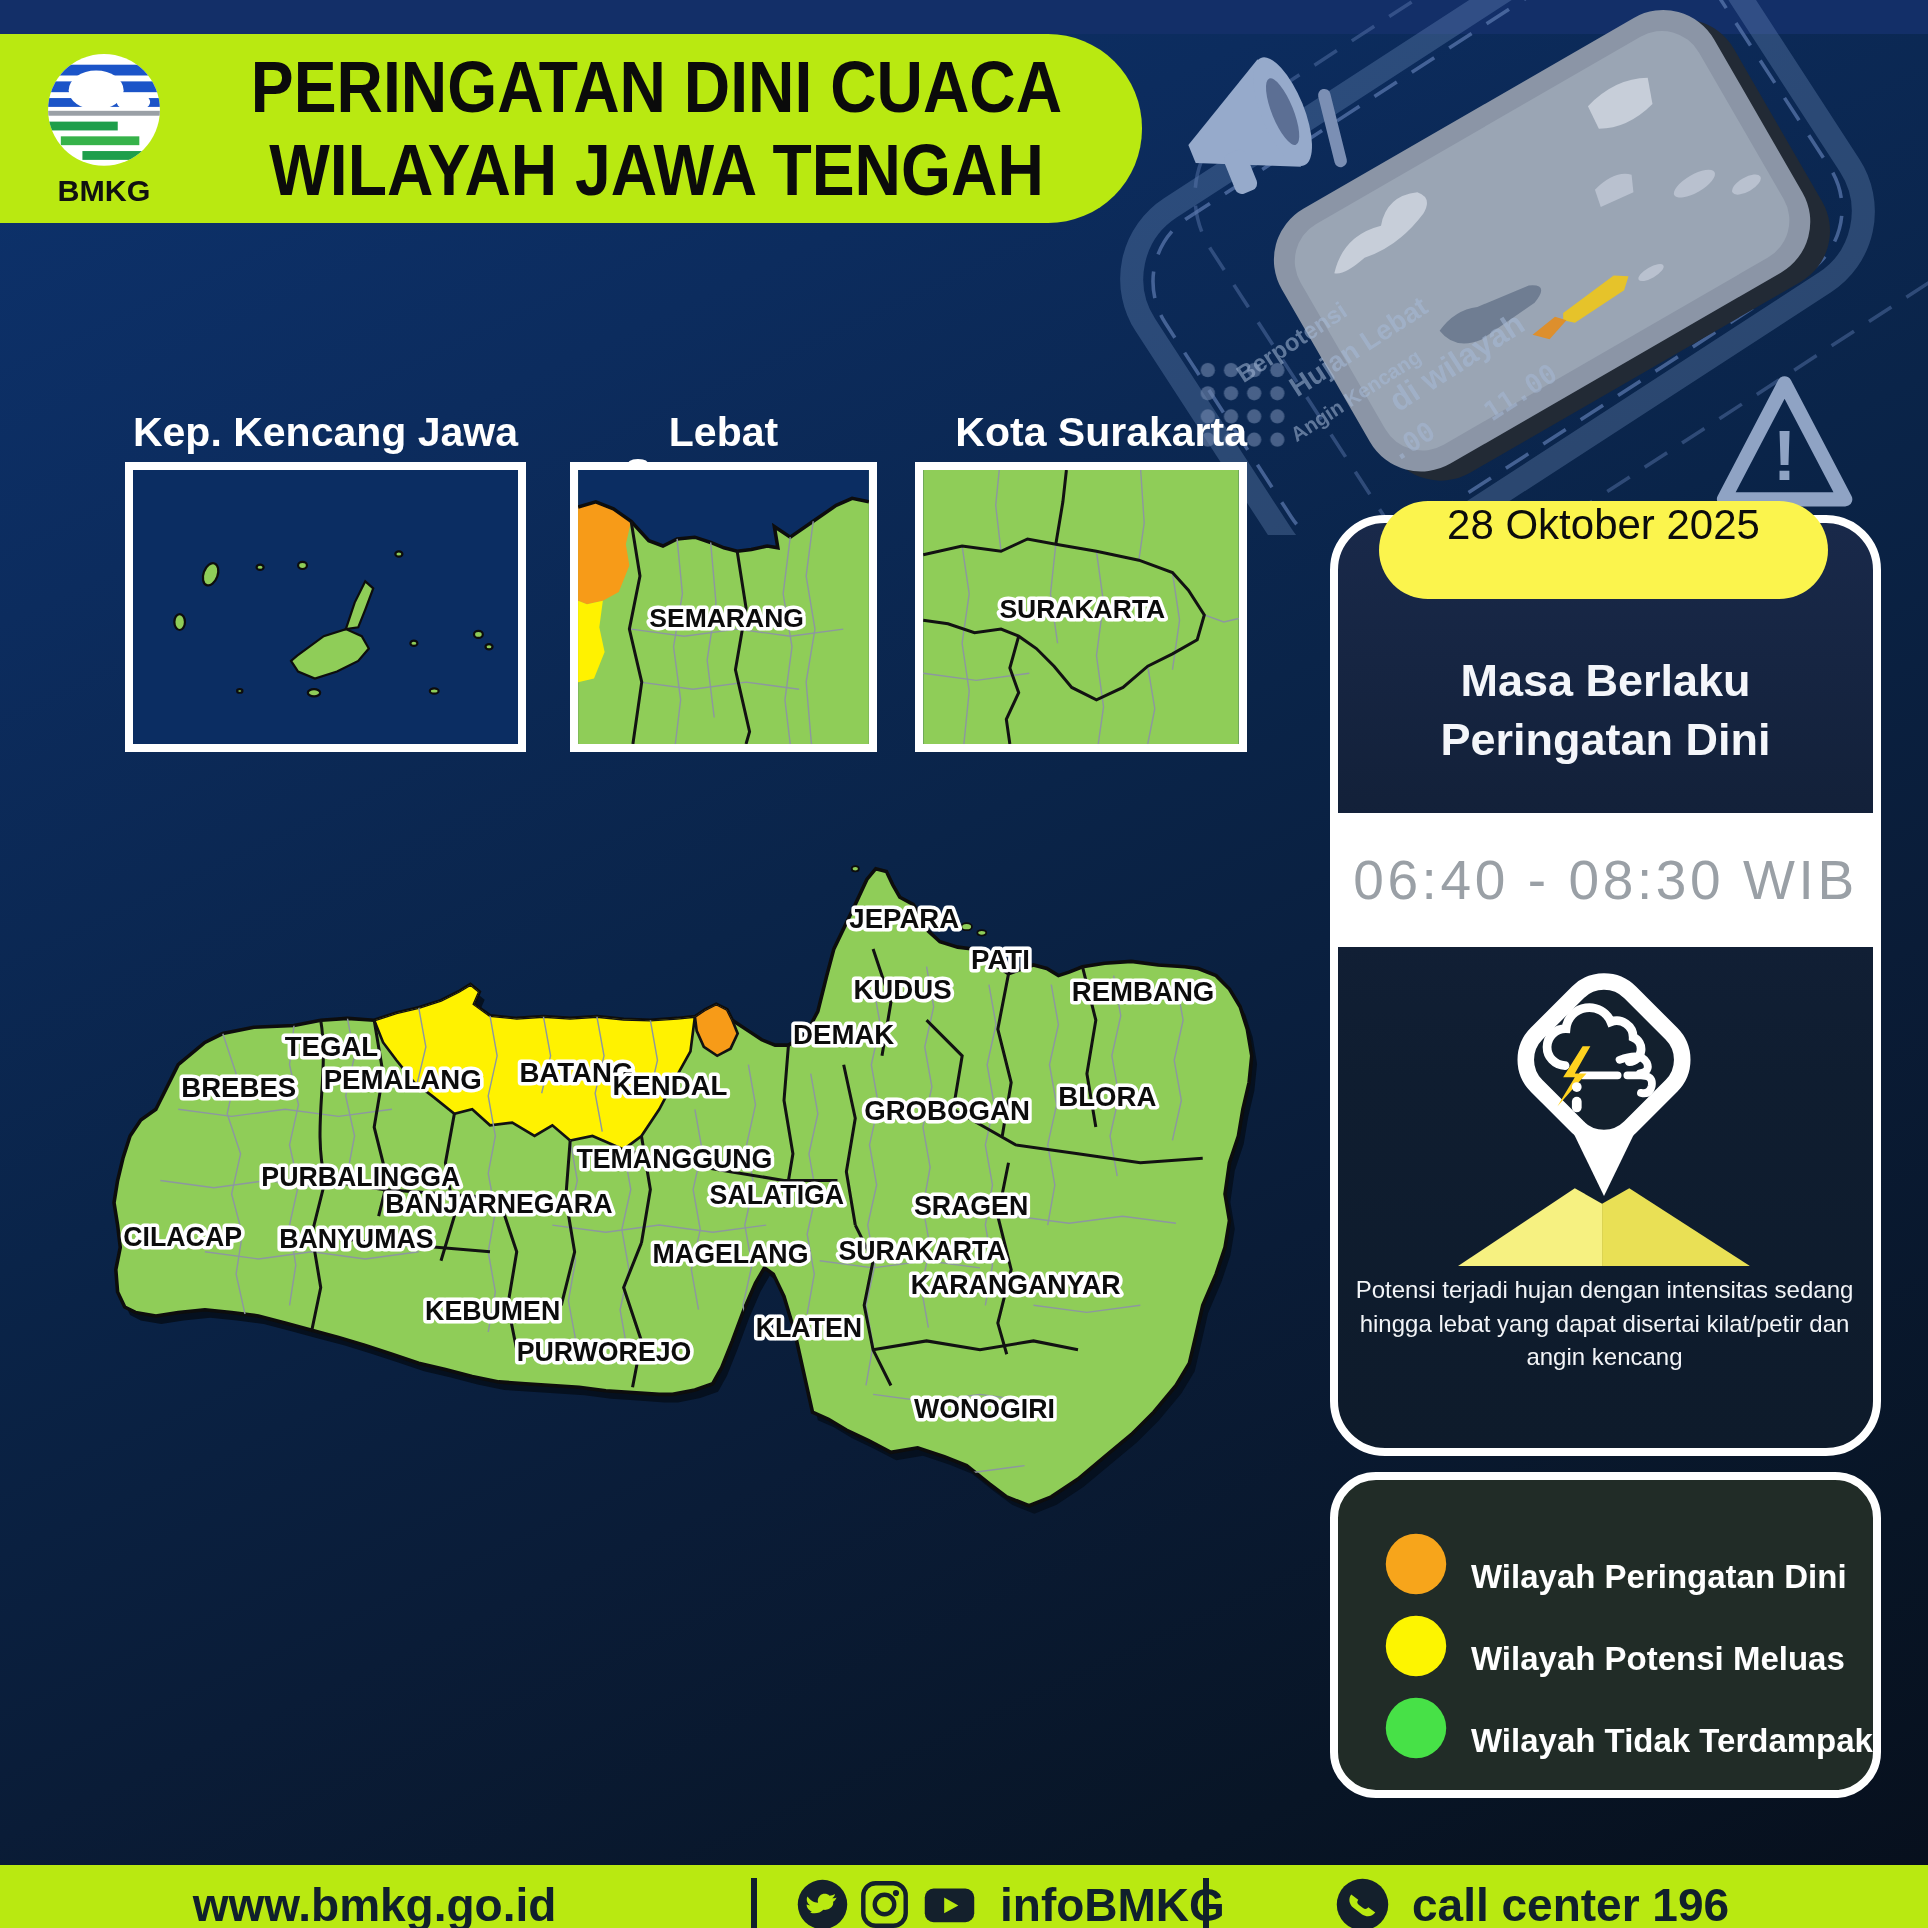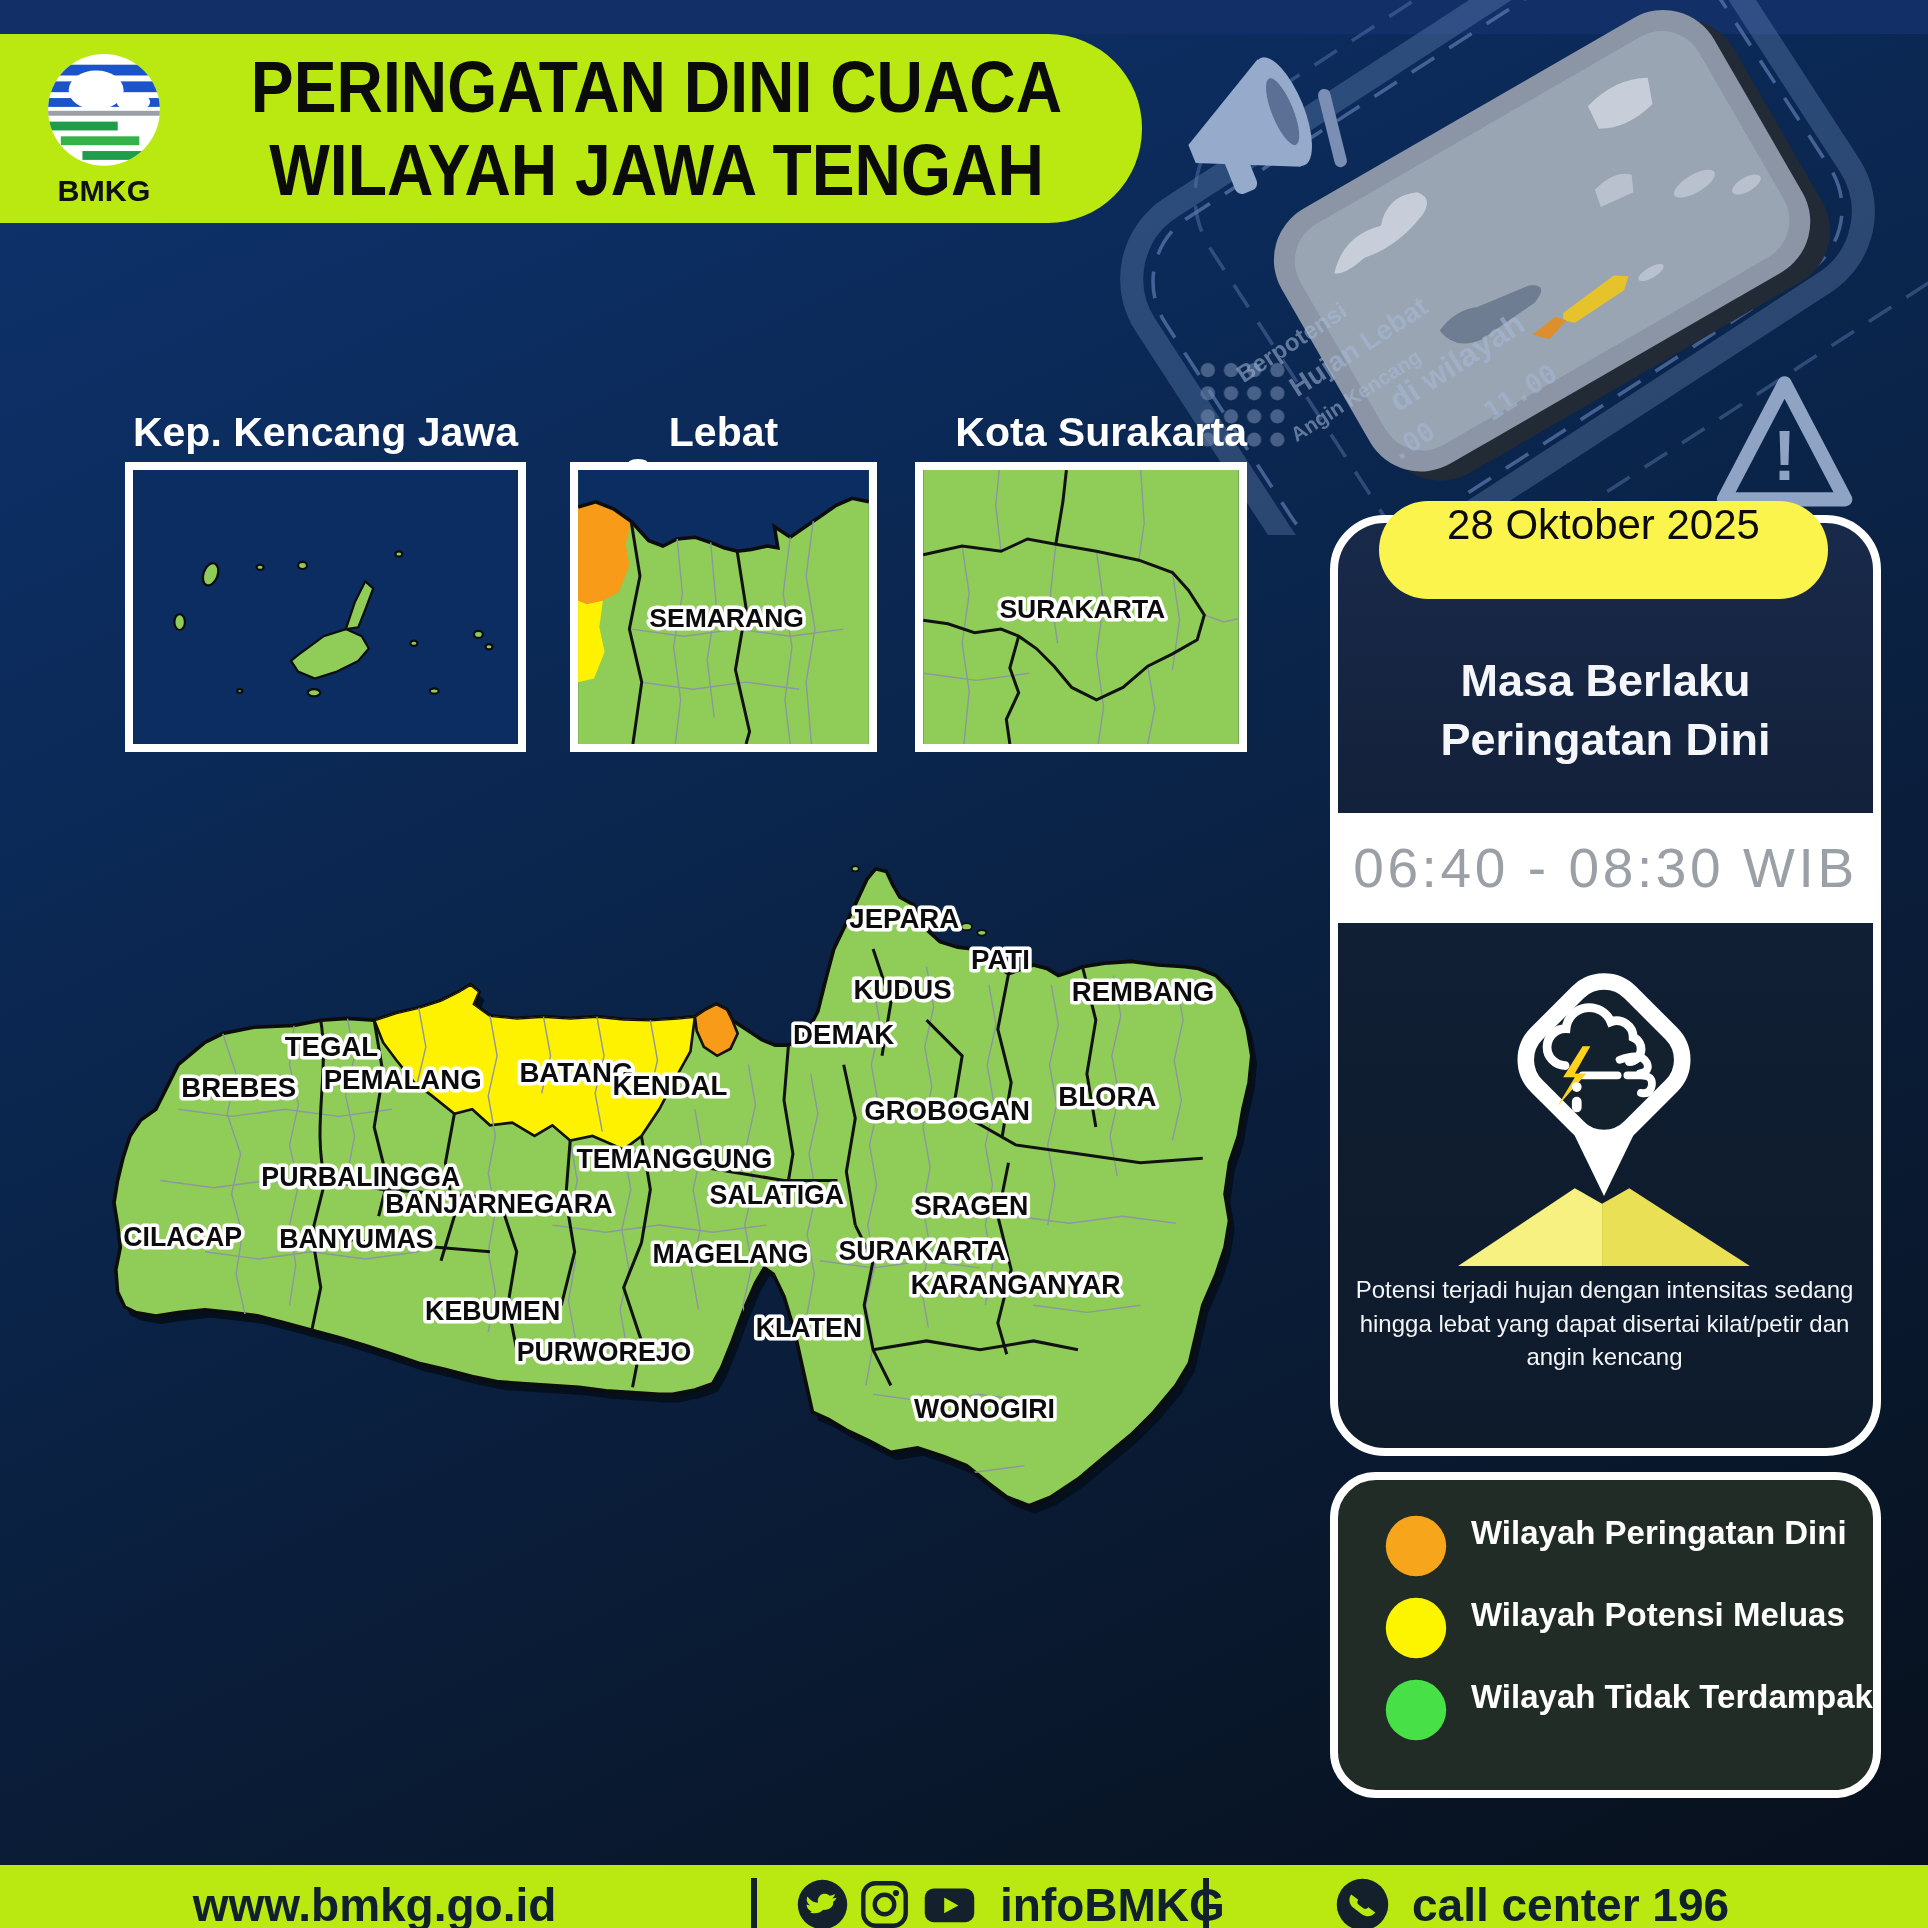--- a/index.html
+++ b/index.html
@@ -34,29 +34,29 @@
   .blackline{fill:none;stroke:#121212;stroke-width:3.4;}
   .coast{fill:none;stroke:#0d0d0d;stroke-width:4;}
 
   
   .panel{left:1330px;top:515px;width:551px;height:941px;border:8px solid #fff;border-radius:55px;
     background:linear-gradient(180deg,#19294a 0%,#13213a 30%,#0f1d30 60%,#0e1b2b 100%);box-sizing:border-box;}
   .date-pill{left:1379px;top:501px;width:449px;height:98px;background:#fbf44d;border-radius:49px;
     display:flex;align-items:flex-start;justify-content:center;}
   .date-pill span{font-size:42px;color:#0c0c0c;}
   .validity{left:1346px;top:651px;width:519px;text-align:center;color:#f4f6fa;font-size:45px;font-weight:bold;line-height:1.32;}
-  .timeband{left:1338px;top:813px;width:535px;height:110px;background:#ffffff;display:flex;align-items:center;justify-content:center;}
+  .timeband{left:1338px;top:813px;width:535px;height:134px;background:#ffffff;display:flex;align-items:center;justify-content:center;}
   .timeband span{color:#9aa0a6;font-size:55px;letter-spacing:3.6px;}
   .warnicon{left:1390px;top:945px;width:428px;height:321px;}
   .paneldesc{left:1354px;top:1273px;width:501px;text-align:center;color:#f2f4f7;font-size:24px;line-height:1.4;}
 
   
   .legend{left:1330px;top:1472px;width:551px;height:326px;border:8px solid #fff;border-radius:46px;
     background:#212c27;box-sizing:border-box;padding:34px 0 0 46px;}
-  .leg-row{display:flex;align-items:flex-start;height:82px;}
+  .leg-row{display:flex;align-items:flex-end;height:82px;}
   .leg-row svg{flex:0 0 64px;}
   .leg-label{margin-left:23px;color:#ffffff;font-size:33px;font-weight:bold;}
 
   
   .footer{left:0;top:1849px;width:1928px;height:79px;background:#b9e911;margin-top:16px;}
   .f-item{position:absolute;top:0;height:79px;display:flex;align-items:center;color:#10202c;font-weight:bold;}
   .f-divider{position:absolute;top:12.5px;width:6.2px;height:54px;background:#10202c;}
 </style>
 </head>
 <body>

